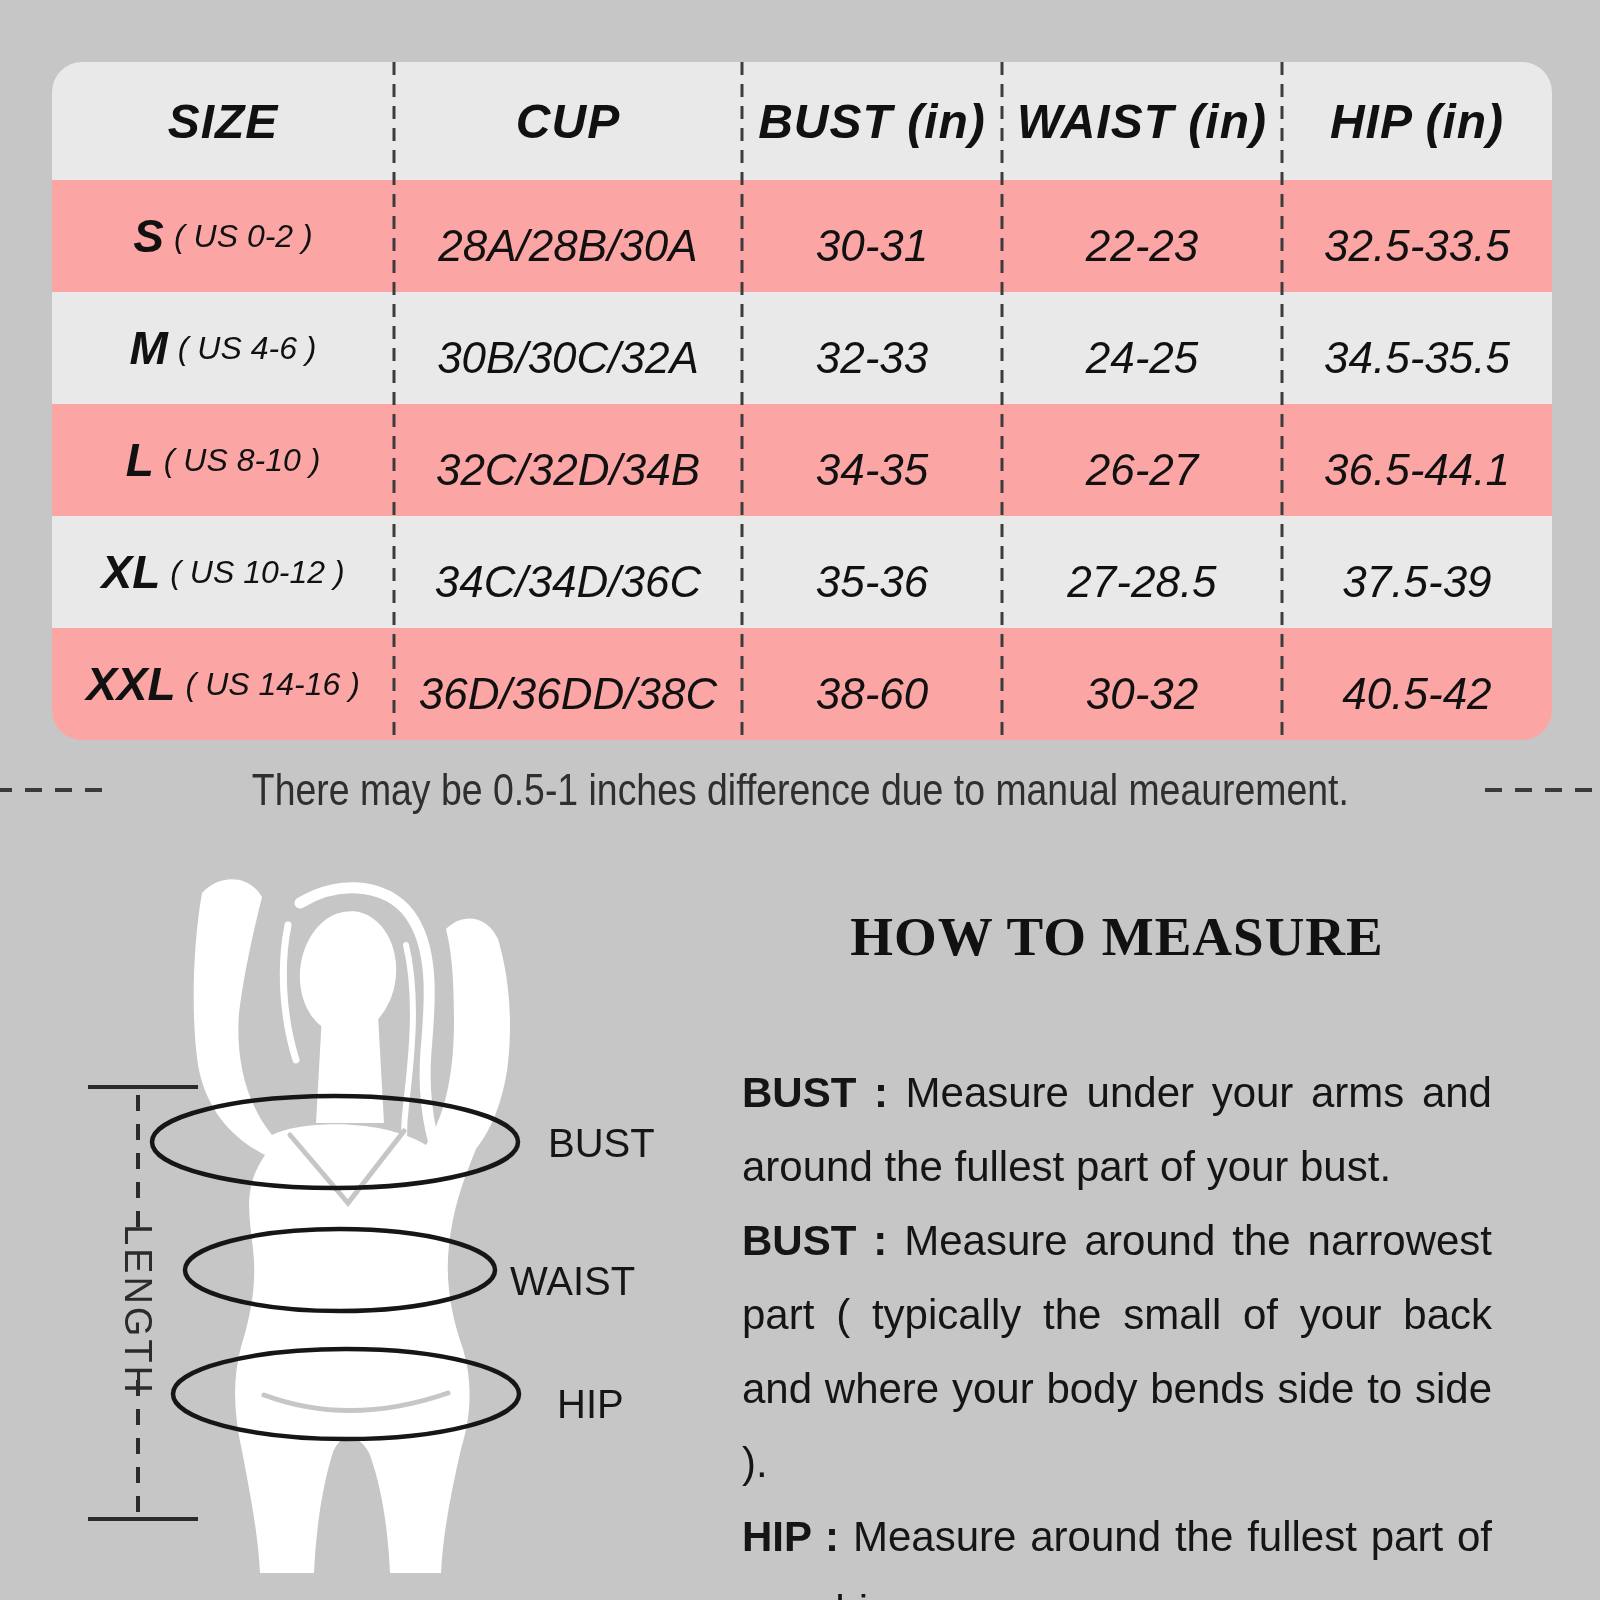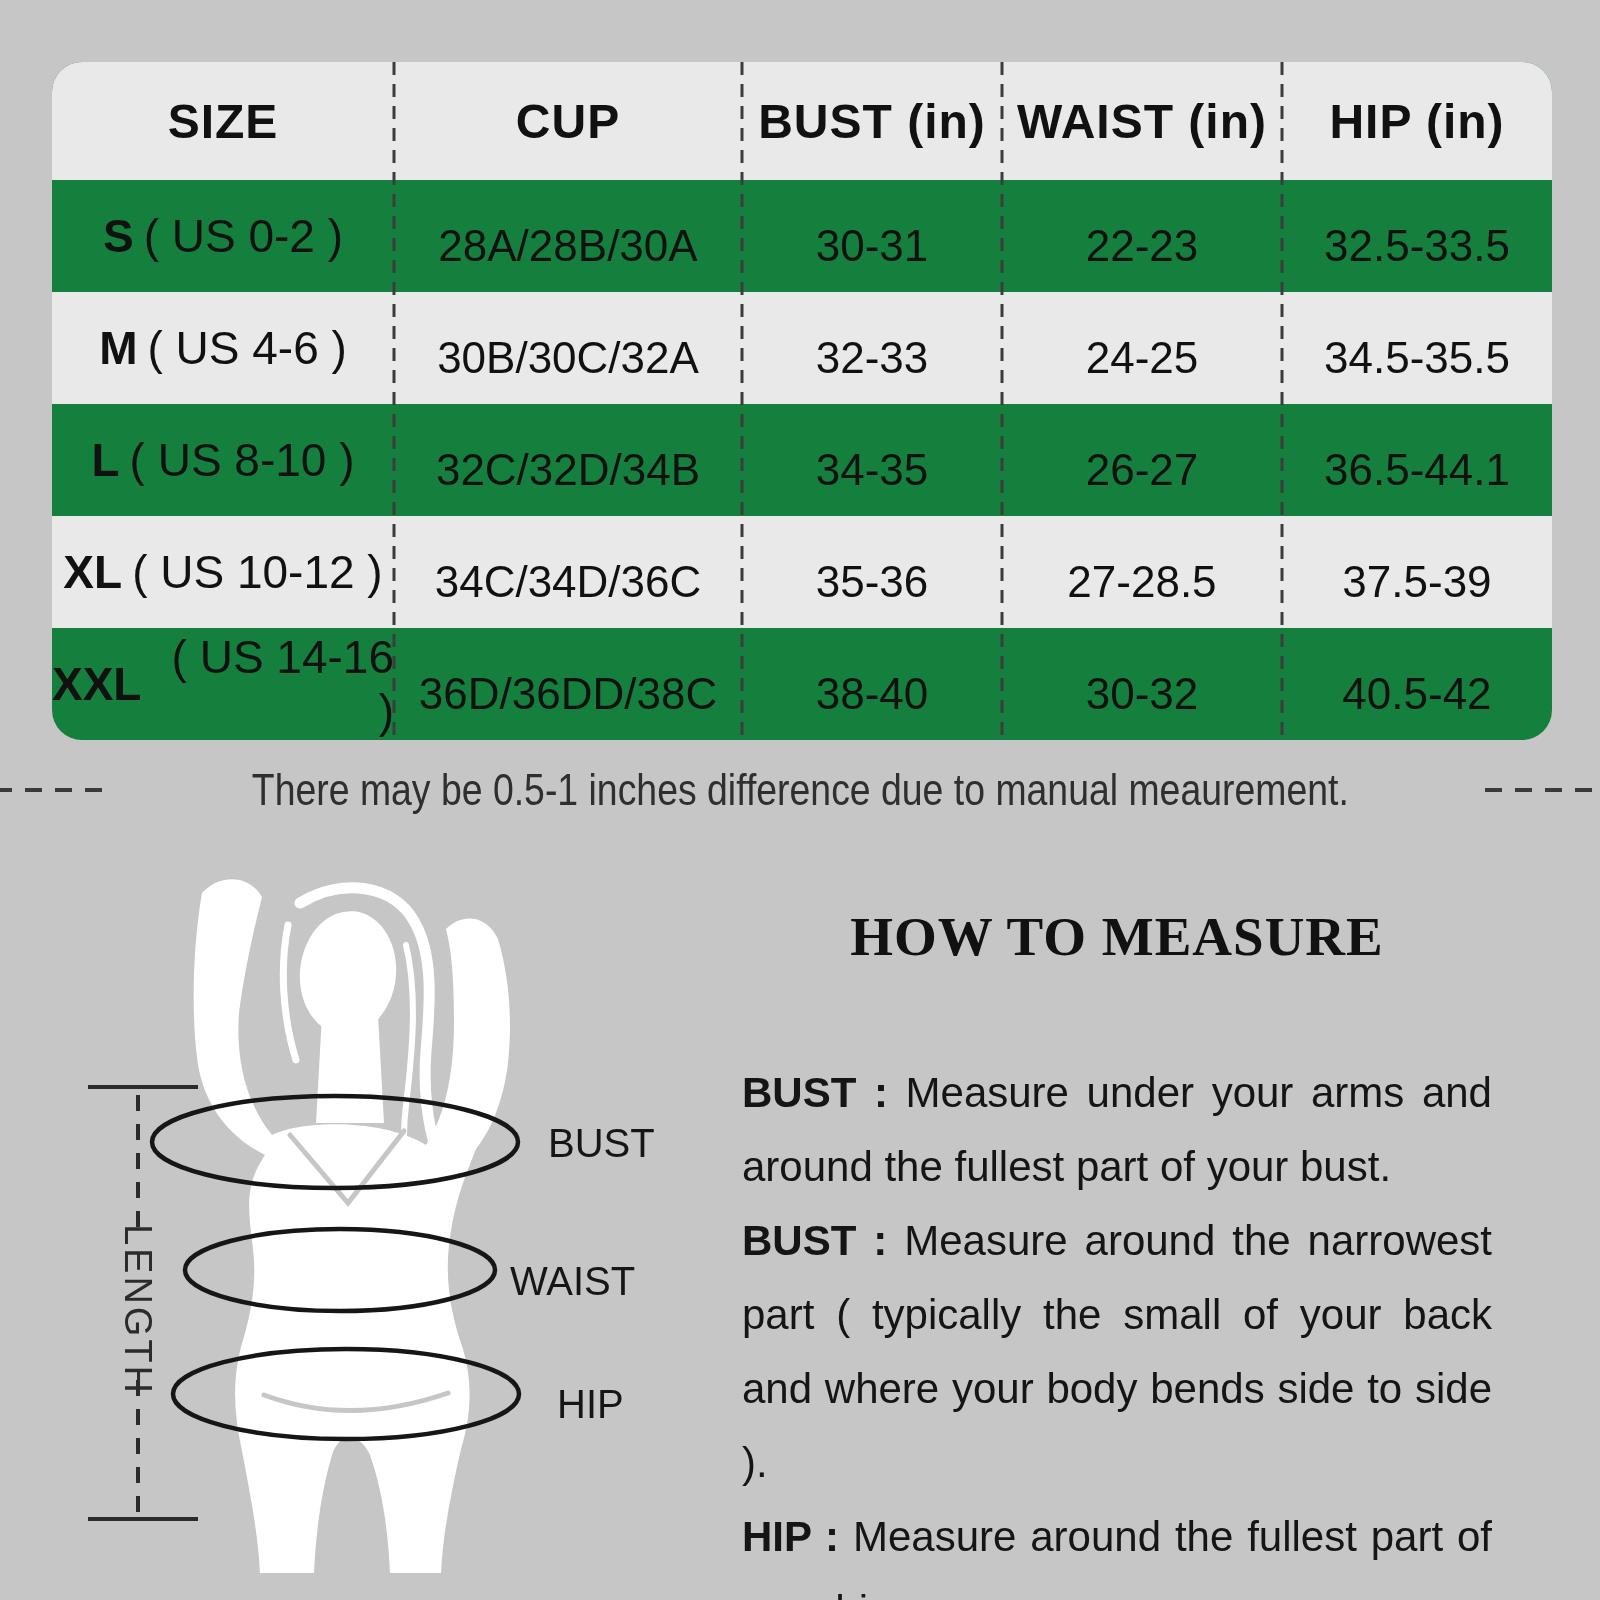--- a/index.html
+++ b/index.html
@@ -11,39 +11,40 @@
     position:relative;
     overflow:hidden;
   }
 
   
   .size-table{
     position:absolute;left:52px;top:62px;
     width:1500px;height:678px;
     border-radius:30px;
     overflow:hidden;
-    background:#15803d;
+    background:#fca5a5;
+    font-style:italic;
   }
   .t-row{display:flex;width:100%;}
   .t-row.header{height:118px;background:#e9e9e9;}
   .t-row.data{height:112px;}
   .t-row.alt{background:#e9e9e9;}
   .cell{
     display:flex;align-items:center;justify-content:center;
     text-align:center;
   }
   .c0{width:22.8%;}
   .c1{width:23.2%;}
   .c2{width:17.33%;}
   .c3{width:18.67%;}
   .c4{width:18%;}
   .hdr-txt{font-weight:bold;font-size:48px;letter-spacing:1px;}
   .cell-txt{font-size:44px;margin-top:20px;}
   .size-code{font-weight:bold;font-size:46px;}
-  .size-us{font-size:46px;margin-left:10px;text-align:right;}
+  .size-us{font-size:32px;margin-left:10px;text-align:right;}
   .dividers{position:absolute;left:0;top:0;width:100%;height:100%;pointer-events:none;}
 
   
   .note-row{
     position:absolute;left:40px;top:762px;width:1520px;height:56px;
     display:flex;align-items:center;justify-content:center;gap:40px;
   }
   .note-dash{
     height:4px;width:150px;flex:0 0 auto;
     background:repeating-linear-gradient(90deg,#3a3a3a 0 17px,transparent 17px 30px);
@@ -126,21 +127,21 @@
     <div class="cell c3 cell-txt">27-28.5</div>
     <div class="cell c4 cell-txt">37.5-39</div>
   </div>
 
   <div class="t-row data">
     <div class="cell c0">
       <span class="size-code">XXL</span>
       <span class="size-us">( US 14-16 )</span>
     </div>
     <div class="cell c1 cell-txt">36D/36DD/38C</div>
-    <div class="cell c2 cell-txt">38-40</div>
+    <div class="cell c2 cell-txt">38-60</div>
     <div class="cell c3 cell-txt">30-32</div>
     <div class="cell c4 cell-txt">40.5-42</div>
   </div>
 
   <svg class="dividers" viewBox="0 0 1500 678" preserveAspectRatio="none">
     <line x1="342" y1="0" x2="342" y2="678" stroke="#3c3c3c" stroke-width="3" stroke-dasharray="13 9"></line>
     <line x1="690" y1="0" x2="690" y2="678" stroke="#3c3c3c" stroke-width="3" stroke-dasharray="13 9"></line>
     <line x1="950" y1="0" x2="950" y2="678" stroke="#3c3c3c" stroke-width="3" stroke-dasharray="13 9"></line>
     <line x1="1230" y1="0" x2="1230" y2="678" stroke="#3c3c3c" stroke-width="3" stroke-dasharray="13 9"></line>
   </svg>

